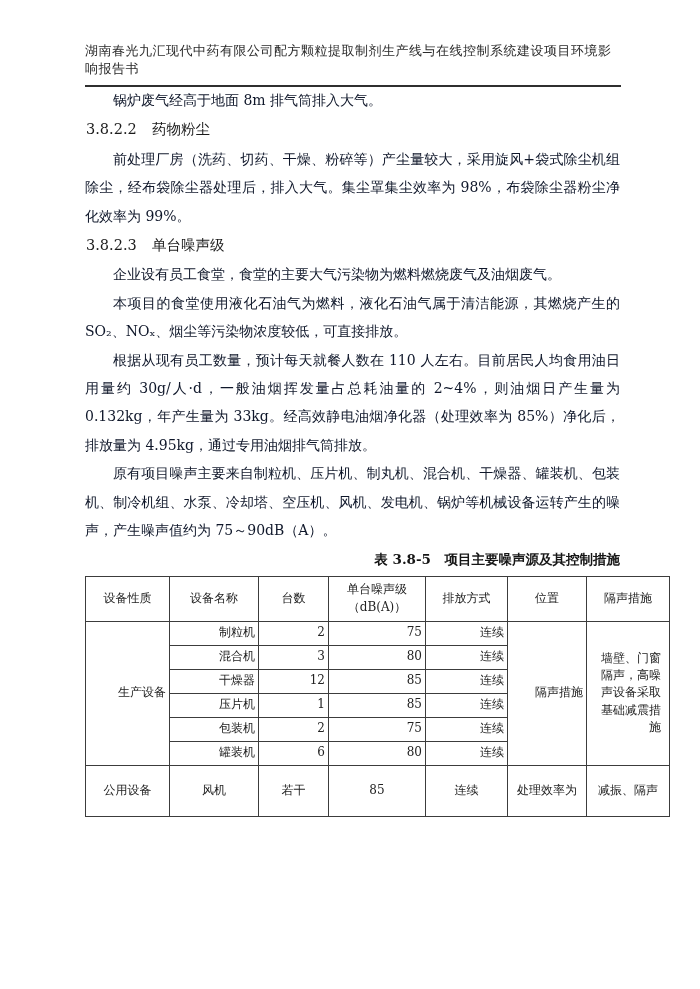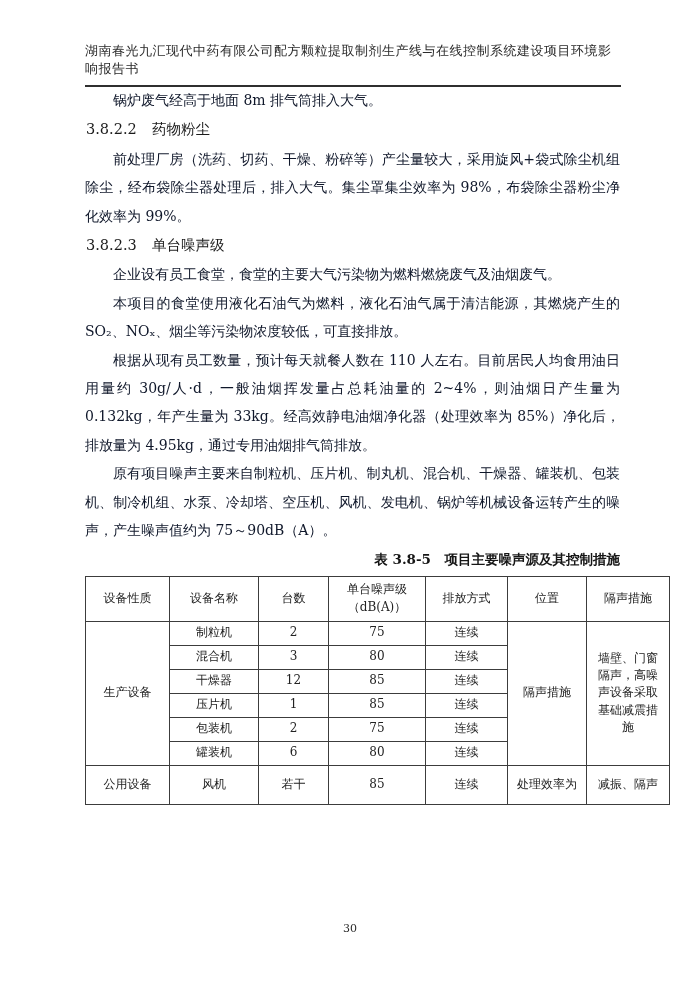--- a/index.html
+++ b/index.html
@@ -70,23 +70,23 @@
   }
   .noise-table th, .noise-table td {
     border: 1px solid #3c3c3c;
     text-align: center;
     vertical-align: middle;
     padding: 1px 3px;
     font-weight: normal;
     line-height: 1.45;
   }
   .noise-table th { white-space: pre-line; height: 42px; }
-  .noise-table tr.data-row td { height: 21px; }
+  .noise-table tr.data-row td { height: 21px; text-align: right; }
   .noise-table tr.last-row td { height: 34px; }
-  .noise-table td.insulation-cell { padding: 2px 8px; }
+  .noise-table td.insulation-cell { padding: 8px 8px; }
   .w1 { width: 77px; }
   .w2 { width: 82px; }
   .w3 { width: 63px; }
   .w4 { width: 90px; }
   .w5 { width: 75px; }
   .w6 { width: 72px; }
   .w7 { width: 76px; }
   .page-number {
     position: absolute;
     top: 922px;
@@ -188,15 +188,14 @@
           <td>85</td>
           <td>连续</td>
           <td>处理效率为</td>
           <td class="insulation-cell">减振、隔声</td>
         </tr>
       </tbody>
     </table>
 
   </div>
 
-  <div class="page-number">30</div>
 
 </div>
 
 </body></html>

